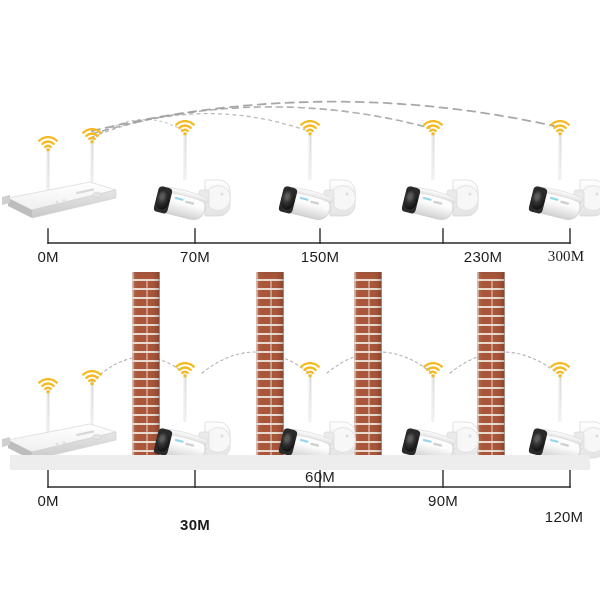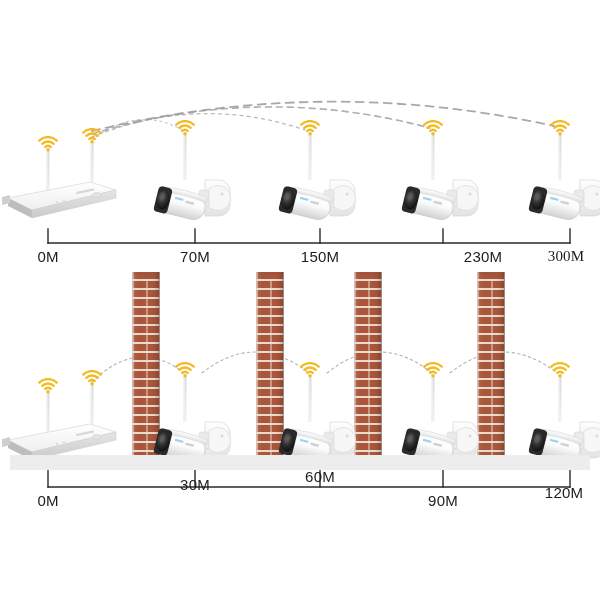--- a/index.html
+++ b/index.html
@@ -410,19 +410,19 @@
           <ellipse cx="17.5" cy="31" rx="2.6" ry="3.6" fill="#585858" opacity="0.6"></ellipse>
           <rect x="30" y="28" width="9" height="2" rx="1" fill="#6fc6e8" opacity="0.75"></rect>
           <rect x="41" y="29" width="9" height="2.4" rx="1.1" fill="#c9c9c9" opacity="0.85"></rect>
         </g>
       </svg>
     </div>
 
     <div class="floor" style="left:10px;top:455px;width:580px;height:15px;"></div>
 
     <div class="scale-label" style="left:48px;top:492px;">0M</div>
-    <div class="scale-label" style="left:195px;top:476px;">30M</div>
+    <div class="scale-label" style="left:195px;top:516px;font-weight:bold;">30M</div>
     <div class="scale-label" style="left:320px;top:468px;">60M</div>
     <div class="scale-label" style="left:443px;top:492px;">90M</div>
-    <div class="scale-label" style="left:564px;top:484px;">120M</div>
+    <div class="scale-label" style="left:564px;top:508px;">120M</div>
   </div>
 
 </div>
 
 </body></html>

